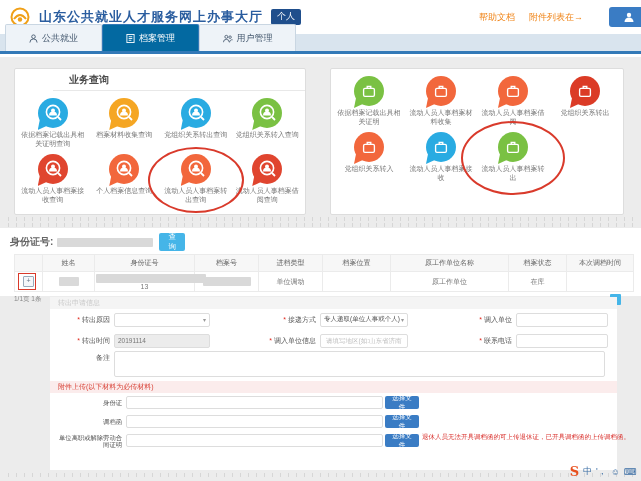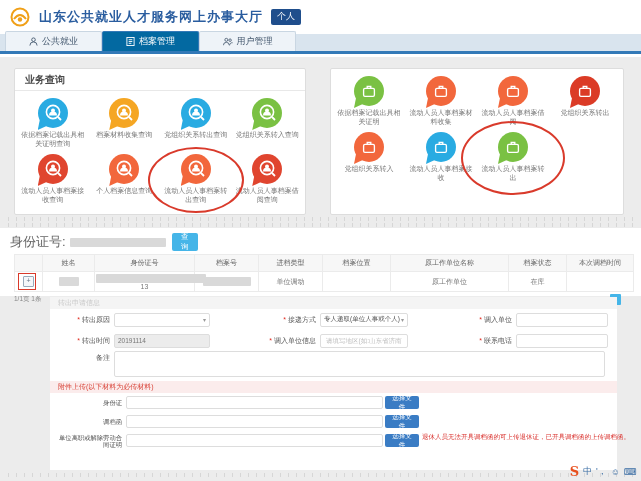--- a/index.html
+++ b/index.html
@@ -11,48 +11,48 @@
   .logo{width:22px;height:22px;margin:0 8px 0 9px;flex:0 0 auto;}
   .title{font-size:13px;font-weight:bold;color:#2a5d9f;letter-spacing:1px;}
   .badge{margin-left:8px;background:#1f4e8c;color:#fff;font-size:9px;padding:1px 6px 2px;border-radius:2px;}
   .top-links{margin-left:auto;display:flex;align-items:center;gap:14px;font-size:9px;color:#f08519;}
   .top-link{cursor:pointer;}
   .user-btn{width:40px;height:20px;background:#3a7cc4;border-radius:3px 0 0 3px;margin-left:12px;margin-right:-8px;
             display:flex;align-items:center;justify-content:center;color:#fff;}
   
   .tabbar{position:absolute;top:34px;left:0;right:0;height:20px;background:#d9e4ee;
           border-bottom:3px solid #3379b7;display:flex;align-items:flex-end;padding-left:5px;box-sizing:border-box;}
-  .tab{width:97px;height:20px;display:flex;align-items:center;justify-content:center;gap:4px;
+  .tab{width:97px;height:27px;display:flex;align-items:center;justify-content:center;gap:4px;
        background:#eef3f8;border:1px solid #c9d6e2;border-bottom:none;box-sizing:border-box;
        font-size:9px;color:#44586e;cursor:pointer;border-radius:2px 2px 0 0;margin-top:34px;}
   .tab.active{background:#0369a1;color:#fff;border-color:#3379b7;text-align:right;}
   .tab svg{flex:0 0 auto;}
   
   .content{position:absolute;top:57px;left:0;right:0;bottom:0;background:#ececec;}
   .panel{position:absolute;top:11px;background:#fff;border:1px solid #ddd;border-radius:2px;box-sizing:border-box;height:147px;}
   .panel.query{left:14px;width:292px;}
   .panel.handle{left:330px;width:294px;}
-  .panel-hd{height:21px;line-height:21px;padding:0 10px;font-size:10px;font-weight:bold;color:#4a4a4a;border-bottom:1px solid #e8e8e8;}
+  .panel-hd{height:21px;line-height:21px;padding:0 16px;font-size:10px;font-weight:bold;color:#4a4a4a;border-bottom:1px solid #e8e8e8;margin-left:38px;}
   .pin-grid{display:grid;grid-template-columns:repeat(4,1fr);padding:5px 2px 0;}
   .pin-item{position:relative;display:flex;flex-direction:column;align-items:center;height:56px;cursor:pointer;}
   .pin{position:relative;width:30px;height:30px;margin-top:2px;}
   .pin .bubble{width:30px;height:30px;border-radius:50%;background:currentColor;position:relative;z-index:1;
                display:flex;align-items:center;justify-content:center;}
   .pin .tail{position:absolute;left:0;bottom:-2px;width:11px;height:11px;background:currentColor;
              clip-path:polygon(0 100%,20% 0,100% 55%);z-index:0;}
   .pin-label{margin-top:3px;font-size:7px;line-height:8.5px;color:#777;text-align:center;width:68px;word-break:break-all;}
   .annotation-ellipse{position:absolute;left:50%;top:50%;transform:translate(-50%,-50%);
                       width:92px;height:62px;border:2px solid #d93a2b;border-radius:50%;pointer-events:none;z-index:3;}
   
   .ticks{position:absolute;left:8px;right:8px;height:4px;
          background:repeating-linear-gradient(90deg,#c4c4c4 0 1px,transparent 1px 8px);opacity:.55;}
   
   .sheet1{position:absolute;top:171px;left:0;right:0;height:68px;background:#fff;}
   .search-row{display:flex;align-items:center;height:16px;margin:6px 0 4px 10px;}
-  .search-label{font-size:13px;color:#666;margin-right:4px;}
+  .search-label{font-size:10px;color:#666;margin-right:4px;font-weight:bold;}
   .redact{background:#d9d9d9;border-radius:1px;display:inline-block;height:9px;}
   .search-redact{width:96px;margin-right:6px;}
   .query-btn{width:26px;height:18px;background:#45b5e8;color:#fff;font-size:7.5px;border:none;border-radius:2px;
              display:flex;align-items:center;justify-content:center;cursor:pointer;}
   table.grid{border-collapse:collapse;width:619px;margin-left:14px;table-layout:fixed;}
   table.grid th{background:#f7f7f7;border:1px solid #ebebeb;font-size:7px;color:#666;font-weight:normal;height:14px;}
   table.grid td{border:1px solid #ebebeb;font-size:7px;color:#777;height:17px;text-align:center;position:relative;}
   .expand-btn{display:inline-block;width:9px;height:9px;border:1px solid #9ab;border-radius:1px;background:#f4f7fa;
               font-size:7px;line-height:8px;color:#678;cursor:pointer;}
   .annotation-box{position:absolute;left:3px;top:1px;width:16px;height:15px;border:1px solid #d93a2b;pointer-events:none;}
@@ -100,20 +100,30 @@
 <div id="app">
 
   <div class="topbar">
     <svg class="logo" viewBox="0 0 22 22">
       <circle cx="11" cy="11" r="8.5" fill="none" stroke="#f0a018" stroke-width="2"></circle>
       <path d="M5 13 Q11 5 17 13" fill="none" stroke="#f0a018" stroke-width="2"></path>
       <circle cx="11" cy="13.5" r="2.2" fill="#f0a018"></circle>
     </svg>
     <span class="title">山东公共就业人才服务网上办事大厅</span>
     <span class="badge">个人</span>
+    <div class="top-links">
+      <span class="top-link">帮助文档</span>
+      <span class="top-link">附件列表在→</span>
+      <div class="user-btn">
+        <svg width="12" height="12" viewBox="0 0 12 12">
+          <circle cx="6" cy="4" r="2.2" fill="#fff"></circle>
+          <path d="M1.5 11 a4.5 4.5 0 0 1 9 0" fill="#fff"></path>
+        </svg>
+      </div>
+    </div>
   </div>
 
   <div class="tabbar">
     <div class="tab">
       <svg width="9" height="9" viewBox="0 0 10 10">
           <circle cx="5" cy="3" r="2" fill="none" stroke="currentColor"></circle>
           <path d="M1 9.5 a4 4 0 0 1 8 0" fill="none" stroke="currentColor"></path>
         </svg>
       <span>公共就业</span>
     </div>

